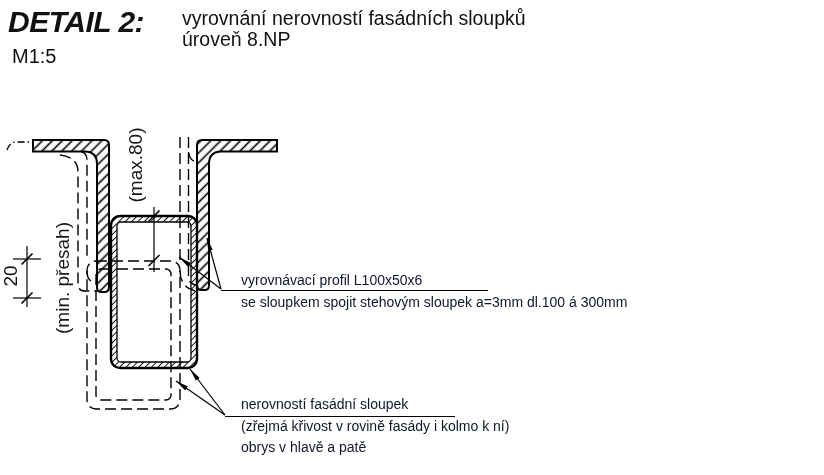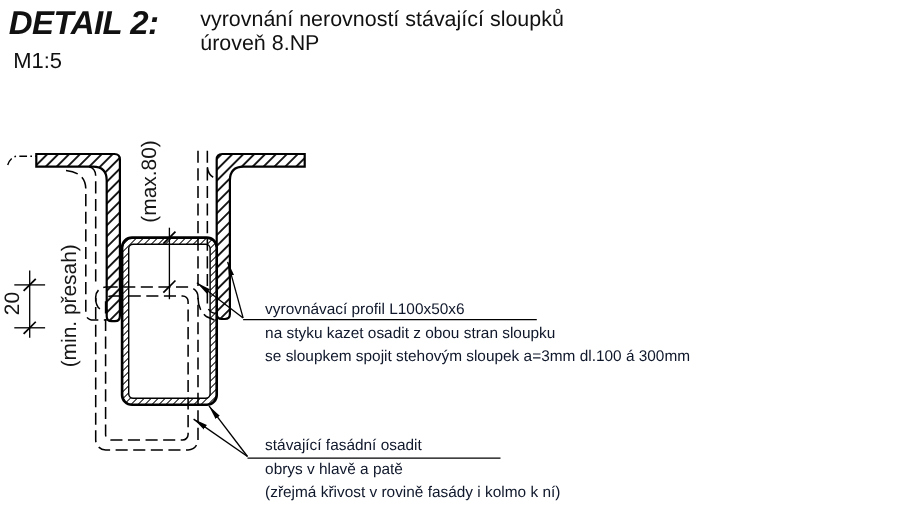--- a/index.html
+++ b/index.html
@@ -89,27 +89,26 @@
 
   <g stroke="#000" stroke-width="1.2" fill="none">
     <line x1="225" y1="415" x2="190" y2="369" marker-end="url(#arr)"></line>
     <line x1="225" y1="415" x2="176" y2="381" marker-end="url(#arr)"></line>
     <line x1="225" y1="416.5" x2="455" y2="416.5"></line>
   </g>
 </svg>
 
 <div class="abs" id="detail-title">DETAIL 2:</div>
 <div class="abs" id="detail-desc">
-  <div>vyrovnání nerovností stávající sloupků</div>
+  <div>vyrovnání nerovností fasádních sloupků</div>
   <div>úroveň 8.NP</div>
 </div>
 <div class="abs" id="detail-scale">M1:5</div>
 
 <div class="abs note" id="note1">
   <div>vyrovnávací profil L100x50x6</div>
-  <div>na styku kazet osadit z obou stran sloupku</div>
   <div>se sloupkem spojit stehovým sloupek a=3mm dl.100 á 300mm</div>
 </div>
 <div class="abs note" id="note2">
-  <div>stávající fasádní osadit</div>
+  <div>nerovností fasádní sloupek</div>
+  <div>(zřejmá křivost v rovině fasády i kolmo k ní)</div>
   <div>obrys v hlavě a patě</div>
-  <div>(zřejmá křivost v rovině fasády i kolmo k ní)</div>
 </div>
 
 </body></html>

